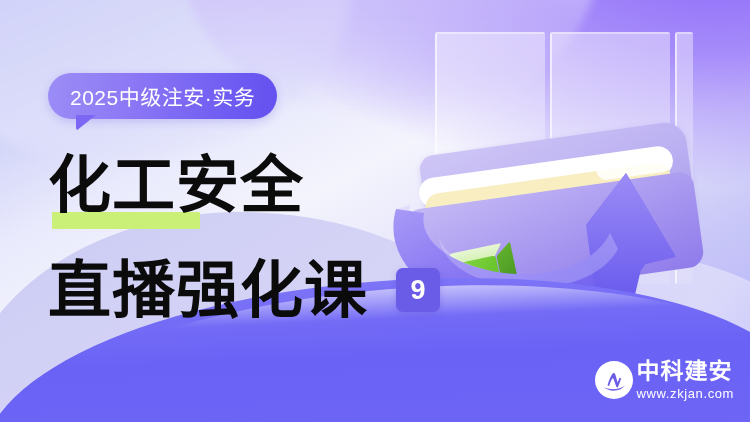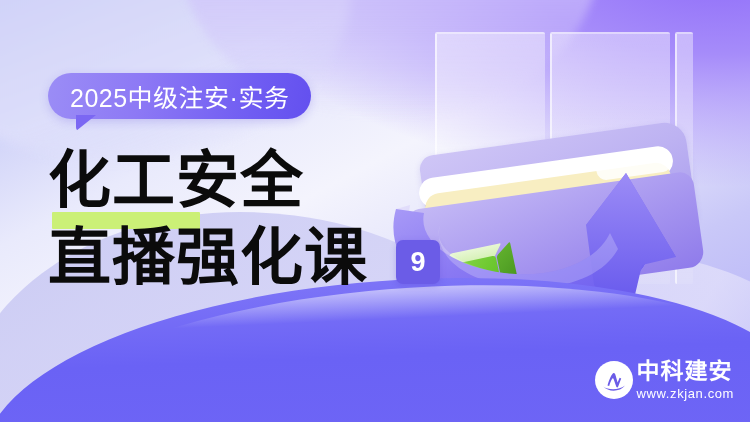--- a/index.html
+++ b/index.html
@@ -223,21 +223,21 @@
     align-items: center;
     justify-content: center;
     padding: 0 22px;
     height: 46px;
     border-radius: 23px;
     background: linear-gradient(100deg, #9b8df6 0%, #8d79f5 35%, #6f5cf2 78%, #6350ef 100%);
     box-shadow: 0 3px 10px rgba(97,78,221,.22);
   }
   .badge-text {
     color: #ffffff;
-    font-size: 25px;
+    font-size: 21px;
     letter-spacing: .5px;
     white-space: nowrap;
     font-weight: 400;
   }
   .badge-tail {
     position: absolute;
     left: 28px;
     top: 115px;
     width: 0; height: 0;
     border-left: 0 solid transparent;
@@ -254,41 +254,41 @@
   }
   .line {
     position: relative;
     height: 72px;
     line-height: 72px;
     white-space: nowrap;
   }
   .line-text {
     position: relative;
     z-index: 2;
-    font-family: Liberation Mono, monospace;
+    font-family: Liberation Serif, serif;
     font-weight: 700;
     font-size: 63px;
     color: #0b0b0b;
     letter-spacing: 1px;
   }
   .highlight-bar {
     position: absolute;
     left: 4px;
     top: 62px;
     width: 148px;
     height: 17px;
     background: #cbf077;
     z-index: 1;
     border-radius: 1px;
   }
   .line2 {
     position: relative;
     height: 74px;
     line-height: 74px;
-    margin-top: 4px;
+    margin-top: 32px;
     white-space: nowrap;
   }
   .ep-badge {
     position: absolute;
     left: 348px;
     top: 14px;
     width: 44px;
     height: 44px;
     border-radius: 7px;
     background: #6b5ce7;

